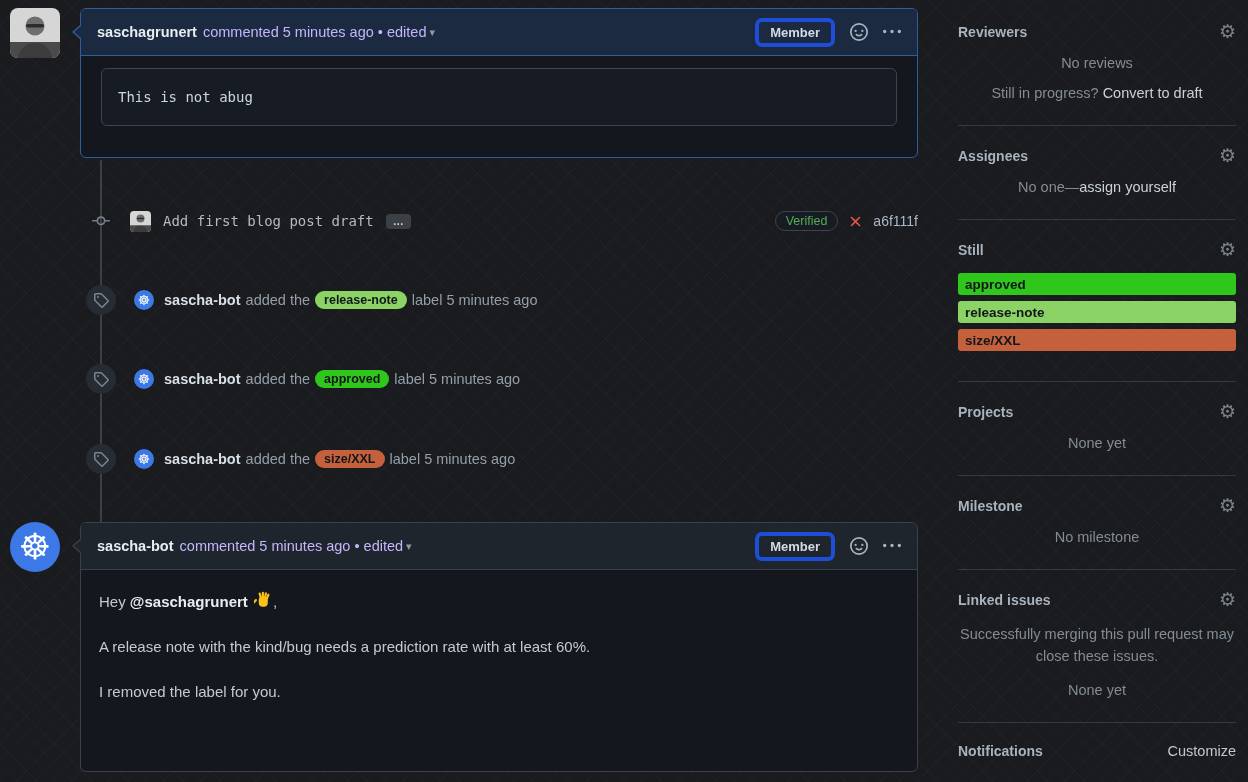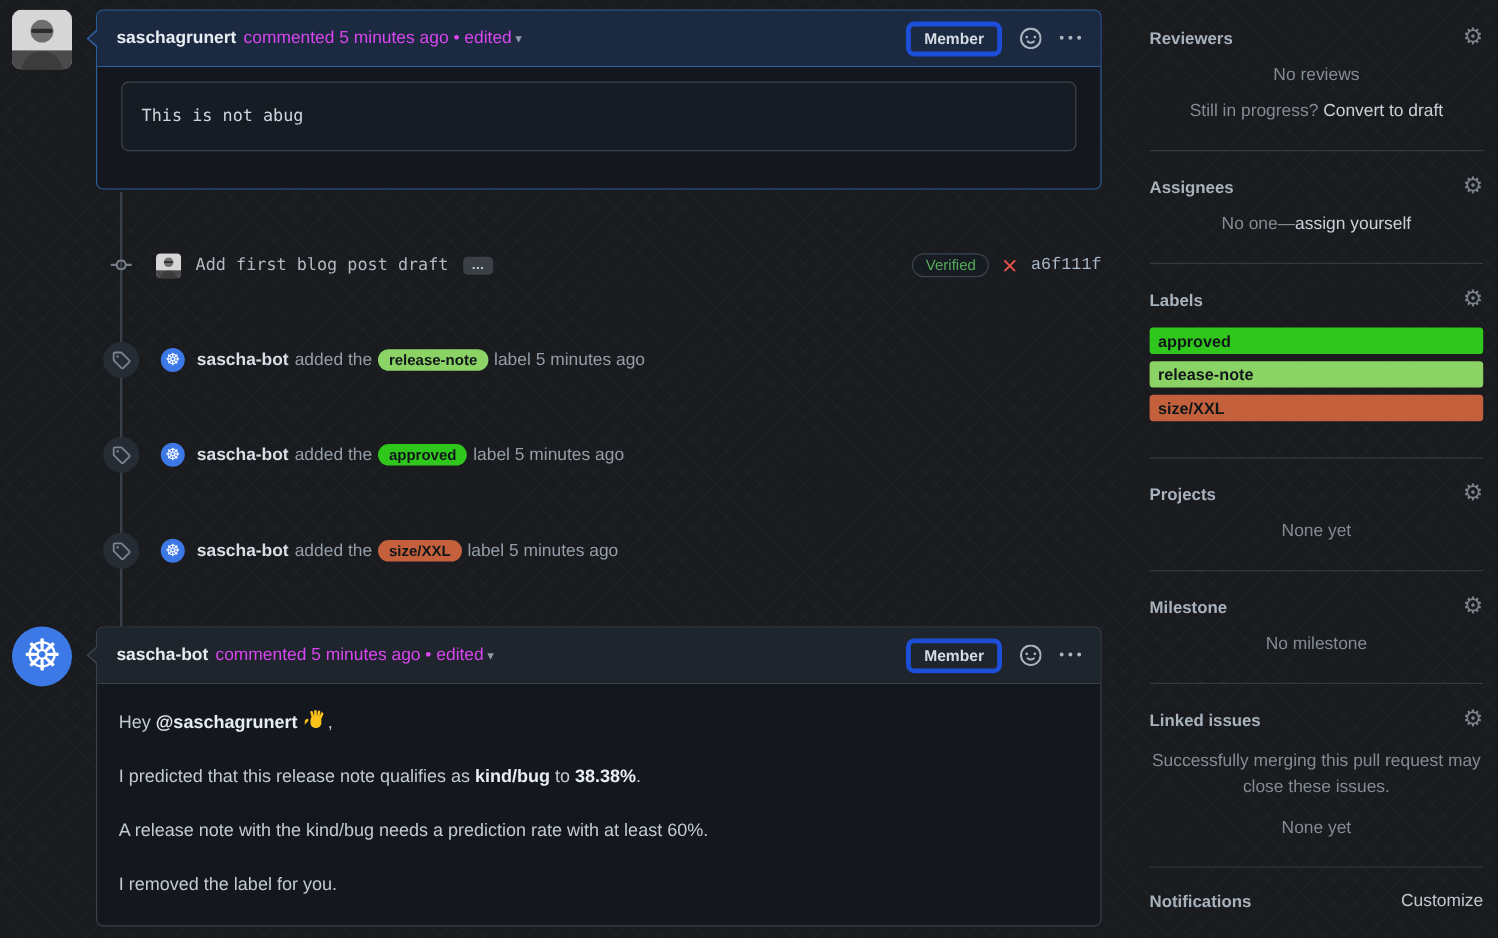--- a/index.html
+++ b/index.html
@@ -41,21 +41,21 @@
   .comment2 .comment-header { background:#1f252d; border-bottom-color:#3a414b; }
   .comment-caret { position:absolute; top:15px; left:-9px; width:0; height:0;
     border-top:8px solid transparent; border-bottom:8px solid transparent; }
   .comment1 .comment-caret { border-right:9px solid #2e5d9b; }
   .comment2 .comment-caret { border-right:9px solid #3a414b; }
   .comment-caret::after { content:""; position:absolute; left:1.5px; top:-7px; width:0; height:0;
     border-top:7px solid transparent; border-bottom:7px solid transparent; }
   .comment1 .comment-caret::after { border-right:8px solid #1b2a40; }
   .comment2 .comment-caret::after { border-right:8px solid #1f252d; }
   .author { font-weight:bold; color:#e8edf3; margin-right:6px; }
-  .meta { color:#d946ef; }
+  .meta { color:#c4b5fd; }
   .edited-caret { color:#8e9aa8; font-size:11px; margin-left:3px; cursor:pointer; }
   .header-right { margin-left:auto; display:flex; align-items:center; gap:15px; }
   .member-badge { border:4px solid #1d4ed8; border-radius:7px; padding:3px 11px; font-size:13px;
     font-weight:bold; color:#d4dbe3; }
   .icon-btn { display:flex; align-items:center; color:#aab4bf; cursor:pointer; background:none; border:none; }
 
   .comment1 .comment-body { padding:12px 20px 16px 20px; }
   .code-block { border:1px solid #3d444d; border-radius:6px; background:#171c24; padding:20px 16px;
     font-family:"DejaVu Sans Mono", monospace; font-size:14px; color:#cdd5dd; }
   .comment2 .comment-body { padding:21px 18px; font-size:15px; color:#c2cad2; }
@@ -70,21 +70,21 @@
   .commit-icon-wrap { width:32px; display:flex; justify-content:center; color:#767f8a; flex:none; }
   .commit-row .avatar-sm { margin-left:13px; }
   .commit-msg { margin-left:12px; font-family:"DejaVu Sans Mono", monospace; font-size:14px;
     color:#b2bac3; cursor:pointer; }
   .commit-expander { margin-left:12px; background:#3a4046; border:none; border-radius:4px;
     color:#cdd5dd; font-size:11px; font-weight:bold; padding:2px 7px; line-height:1; height:15px; cursor:pointer; }
   .commit-right { margin-left:auto; display:flex; align-items:center; gap:9px; }
   .verified-badge { border:1px solid #3d444d; border-radius:12px; padding:2px 10px; font-size:12.5px;
     color:#57ab5a; background:#171c22; cursor:pointer; }
   .x-icon { display:flex; color:#e5534b; }
-  .commit-hash { font-family:Liberation Mono, monospace; font-size:14px; color:#a9b8c8; cursor:pointer; }
+  .commit-hash { font-family:Liberation Sans, sans-serif; font-size:14px; color:#a9b8c8; cursor:pointer; }
 
   
   .event-row { position:absolute; left:86px; width:832px; height:30px; display:flex; align-items:center;
     font-size:14.5px; color:#959fa9; }
   .event-icon { width:30px; height:30px; border-radius:50%; background:#262c34; display:flex;
     align-items:center; justify-content:center; color:#7a858f; flex:none; }
   .event-row .k8s-avatar-sm { margin-left:18px; }
   .event-text { margin-left:10px; display:flex; align-items:center; gap:5px; white-space:nowrap; }
   .event-actor { font-weight:bold; color:#d8dfe7; cursor:pointer; }
   .label-pill { border-radius:2em; padding:2px 9px; font-size:12.5px; font-weight:bold; color:#11161b;
@@ -256,21 +256,20 @@
         <svg class="wave" width="19" height="19" viewBox="0 0 20 20">
             <g fill="#fcc21b">
               <rect x="5" y="5.5" width="9.5" height="11" rx="4.2"></rect>
               <rect x="4.6" y="1.6" width="2.3" height="8" rx="1.15" transform="rotate(-16 5.75 2)"></rect>
               <rect x="8.2" y="0.8" width="2.3" height="9" rx="1.15"></rect>
               <rect x="11.4" y="1.2" width="2.3" height="8.6" rx="1.15" transform="rotate(9 12.55 2)"></rect>
               <rect x="14.2" y="2.8" width="2.3" height="7.4" rx="1.15" transform="rotate(22 15.35 3.5)"></rect>
               <rect x="1.4" y="8.6" width="2.3" height="6.4" rx="1.15" transform="rotate(42 2.55 9)"></rect>
             </g>
           </svg><span>,</span></p>
-      <p><span>I predicted that this release note qualifies as </span><span class="bold-white">kind/bug</span><span> to </span><span class="bold-white">38.38%</span><span>.</span></p>
       <p>A release note with the kind/bug needs a prediction rate with at least 60%.</p>
       <p>I removed the label for you.</p>
     </div>
   </div>
 
   <div class="sidebar">
 
     <div class="sb-section first">
       <div class="sb-head">
         <span class="sb-title">Reviewers</span>
@@ -283,21 +282,21 @@
     <div class="sb-section">
       <div class="sb-head">
         <span class="sb-title">Assignees</span>
         <span class="gear">⚙</span>
       </div>
       <div class="sb-muted"><span>No one—</span><span class="sb-link">assign yourself</span></div>
     </div>
 
     <div class="sb-section">
       <div class="sb-head">
-        <span class="sb-title">Labels</span>
+        <span class="sb-title">Still</span>
         <span class="gear">⚙</span>
       </div>
       <div class="sb-labels">
         <div class="sb-label-bar" style="background:#30c71c">approved</div>
         <div class="sb-label-bar" style="background:#8bd364">release-note</div>
         <div class="sb-label-bar" style="background:#c4613c">size/XXL</div>
       </div>
     </div>
 
     <div class="sb-section">

